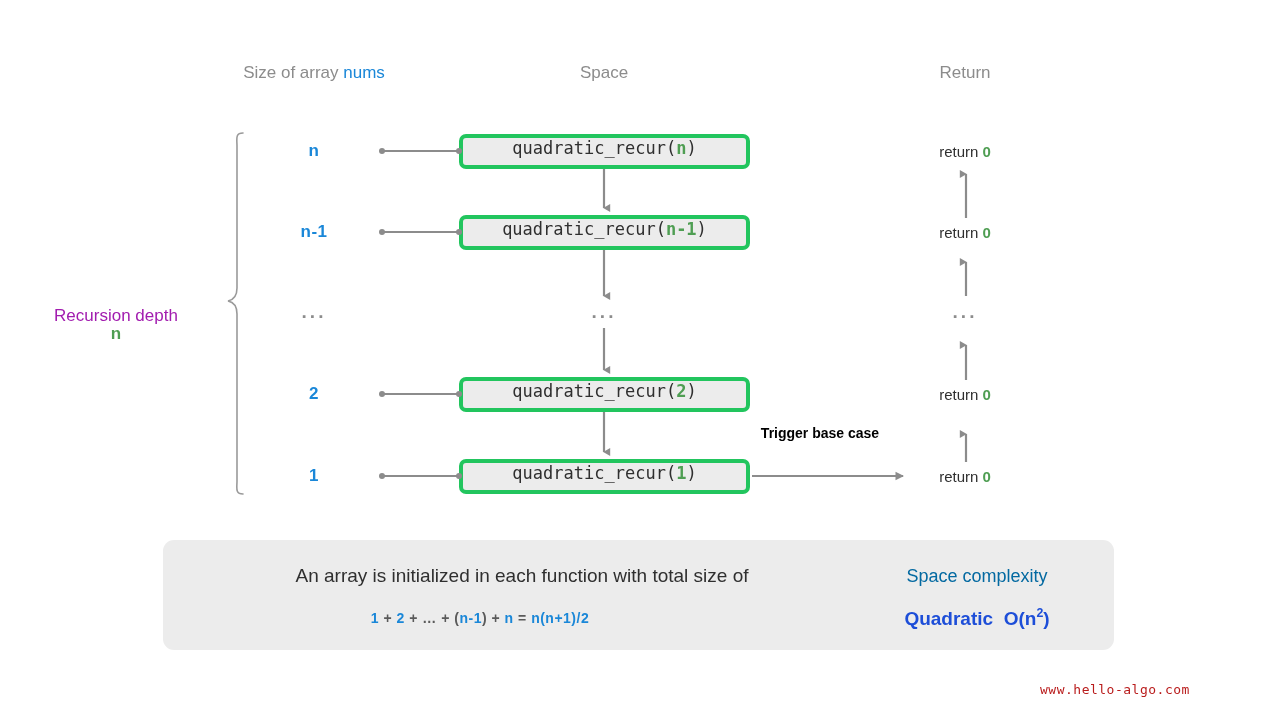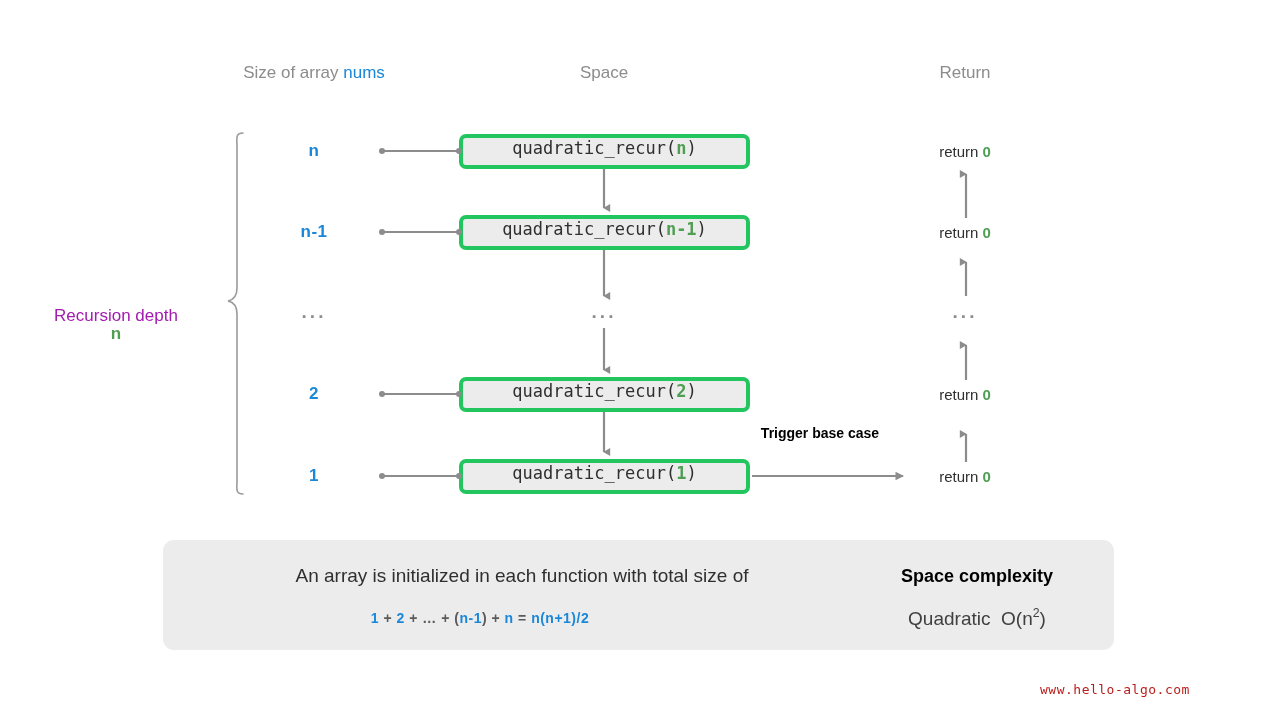--- a/index.html
+++ b/index.html
@@ -112,29 +112,29 @@
     font-weight: bold;
     color: #7c7c7c;
     white-space: nowrap;
     transform: translate(-50%, -50%);
     letter-spacing: 0.5px;
   }
   .formula .b { color: #1a87d8; }
   .formula .op { color: #5a5a5a; font-weight: bold; }
   .sum-title {
     font-size: 18px;
-    font-weight: bold;
-    color: #000000;
+    font-weight: normal;
+    color: #0369a1;
     white-space: nowrap;
     transform: translate(-50%, -50%);
   }
   .sum-value {
     font-size: 19px;
-    font-weight: normal;
-    color: #404040;
+    font-weight: bold;
+    color: #1d4ed8;
     white-space: nowrap;
     transform: translate(-50%, -50%);
   }
   .sum-value sup { font-size: 0.65em; }
 
   
   .watermark {
     font-family: "DejaVu Sans Mono", monospace;
     font-size: 13px;
     color: #b91c1c;

